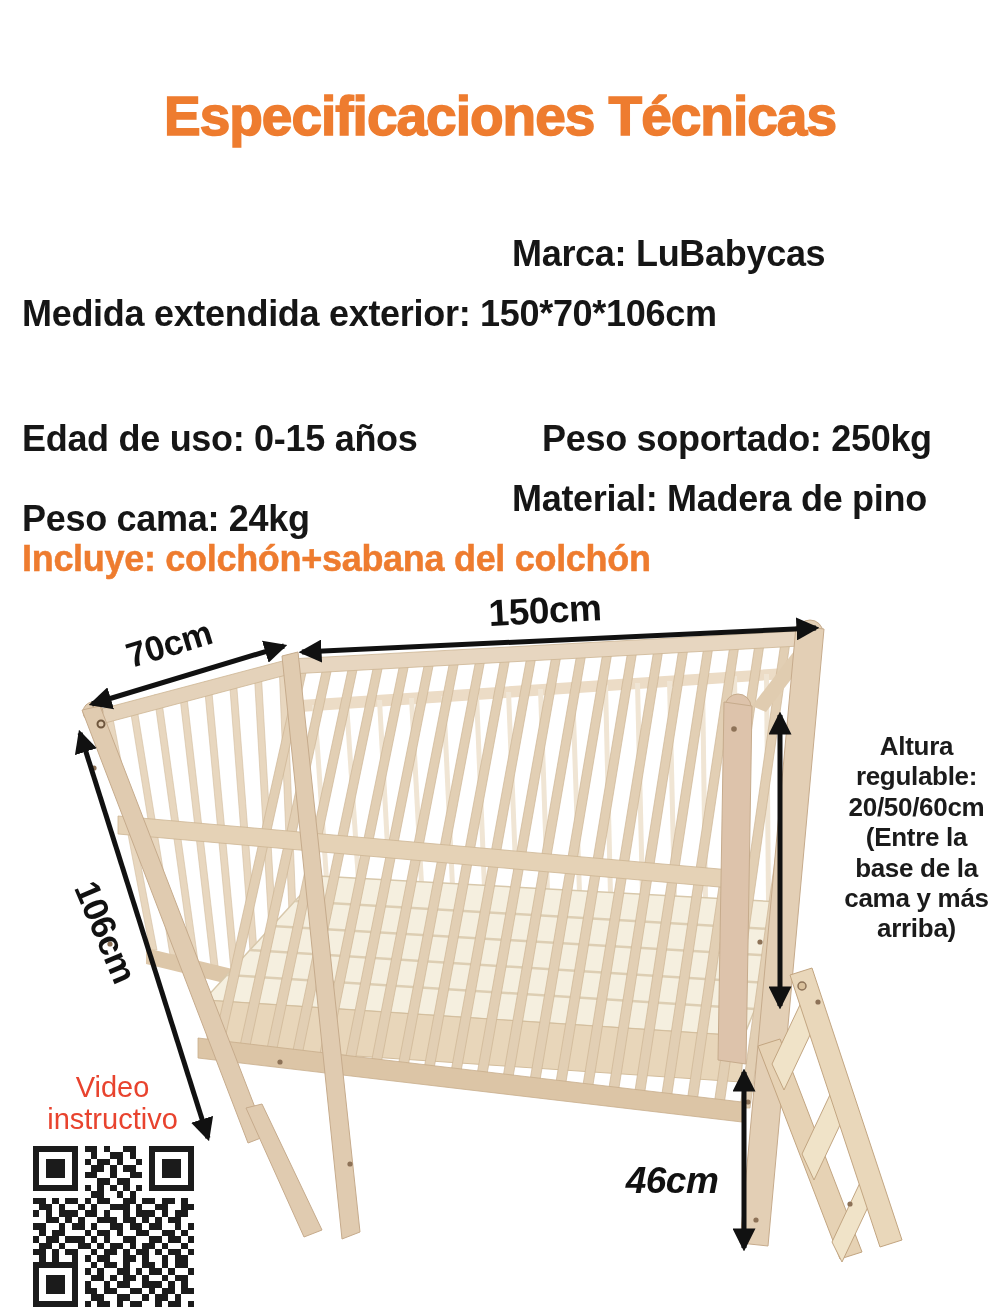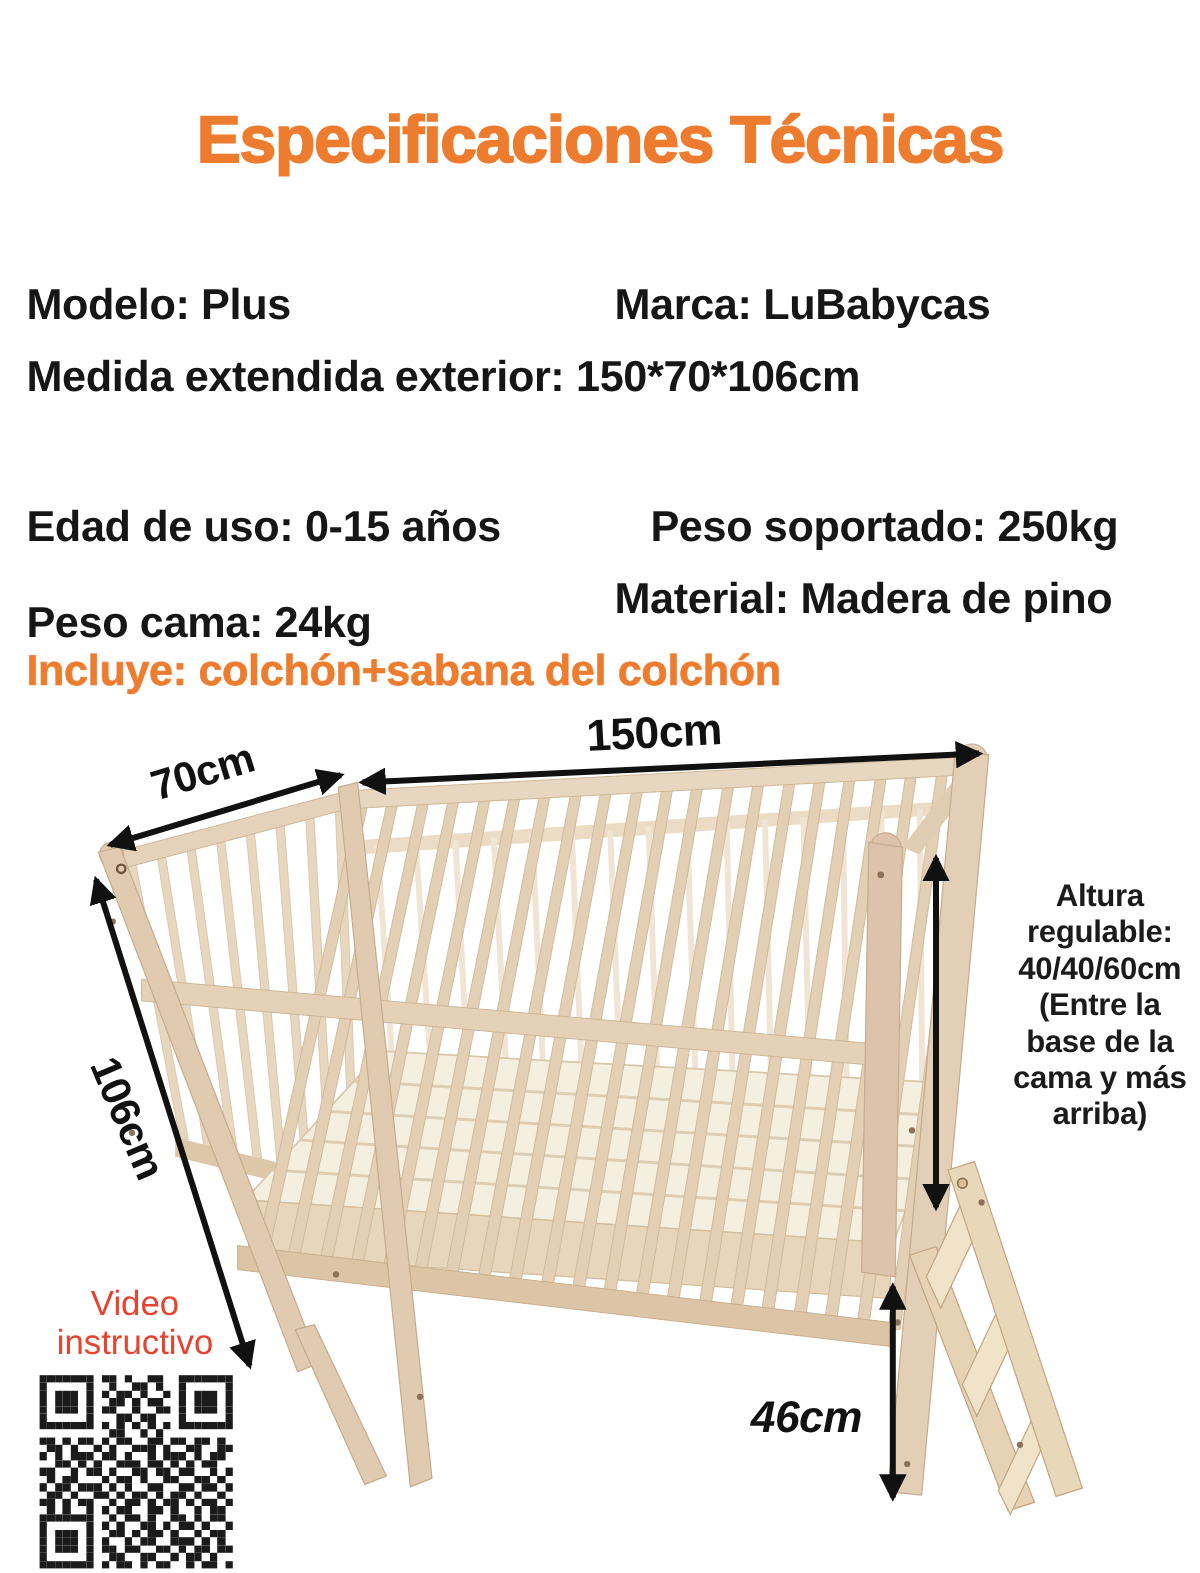--- a/index.html
+++ b/index.html
@@ -38,21 +38,20 @@
   .qr div.on{background:#1b1b1b;}
   svg{display:block;}
 </style>
 </head>
 <body>
 
 <div id="page">
 
   <div class="abs title">Especificaciones Técnicas</div>
 
-  <div class="abs spec" style="left:22px;top:233px;">Modelo: Plus</div>
   <div class="abs spec" style="left:512px;top:233px;">Marca: LuBabycas</div>
   <div class="abs spec" style="left:22px;top:293px;">Medida extendida exterior: 150*70*106cm</div>
   <div class="abs spec" style="left:22px;top:418px;">Edad de uso: 0-15 años</div>
   <div class="abs spec" style="left:542px;top:418px;">Peso soportado: 250kg</div>
   <div class="abs spec" style="left:22px;top:478px;margin-top:20px;">Peso cama: 24kg</div>
   <div class="abs spec" style="left:512px;top:478px;">Material: Madera de pino</div>
   <div class="abs spec orange" style="left:22px;top:538px;">Incluye: colchón+sabana del colchón</div>
 
   <svg class="abs" style="left:0;top:0;" width="1000" height="1311" viewBox="0 0 1000 1311">
     <defs>
@@ -180,21 +179,21 @@
     </g>
   </svg>
 
   <div class="abs dim" style="left:440px;top:590px;width:210px;transform:rotate(-3deg);">150cm</div>
   <div class="abs dim" style="left:94px;top:624px;width:150px;font-size:35px;transform:rotate(-17deg);">70cm</div>
   <div class="abs dim" style="left:28px;top:912px;width:155px;font-size:35px;transform:rotate(67deg);">106cm</div>
   <div class="abs dim" style="left:612px;top:1160px;width:120px;font-style:italic;">46cm</div>
 
   <div class="abs note" style="left:833px;top:731px;width:167px;">Altura
 regulable:
-40/40/60cm
+20/50/60cm
 (Entre la
 base de la
 cama y más
 arriba)</div>
 
   <div class="abs video" style="left:20px;top:1071px;width:185px;">Video
 instructivo</div>
 
   <div class="abs qr" style="left:33px;top:1146px;">
       <div class="on"></div>

